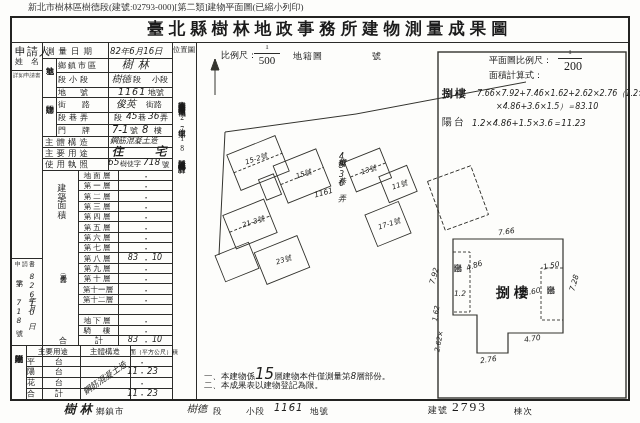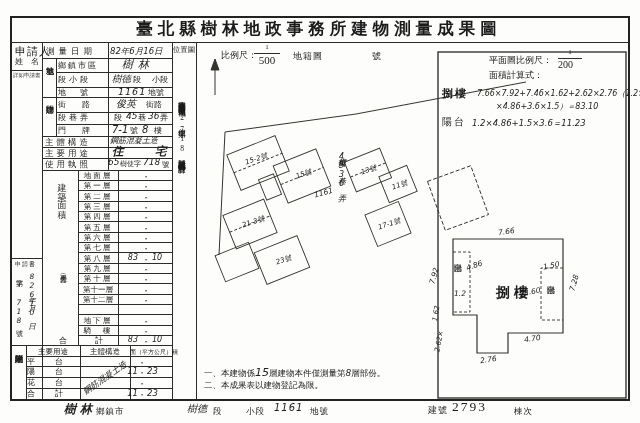--- a/index.html
+++ b/index.html
@@ -5,36 +5,37 @@
   html,body{margin:0;padding:0;background:#e9e9e5;}
   .sheet{position:relative;width:640px;height:423px;background:#fdfdfb;overflow:hidden;
          font-family:"Liberation Serif","DejaVu Serif",serif;color:#1b1b1b;}
   .t{position:absolute;white-space:nowrap;line-height:1;}
   .pr{font-family:"Liberation Serif","DejaVu Serif",serif;}
   .hp{font-family:"DejaVu Sans","Liberation Sans",sans-serif;font-style:italic;color:#21211f;}
   .vt{writing-mode:vertical-rl;text-orientation:upright;}
   .hl,.vl{position:absolute;background:#2b2b29;}
   .hl{height:1px;}.vl{width:1px;}
   .mainbox{position:absolute;left:10px;top:16px;width:616px;height:381px;border:2px solid #232321;}
-  .title{left:10px;top:21px;width:618px;text-align:center;font-size:16.5px;font-weight:700;letter-spacing:5px;}
+  .title{left:10px;top:21px;width:618px;text-align:center;font-size:16.5px;font-weight:700;letter-spacing:5px;padding-left:11px;}
   .fl{left:78px;width:40px;text-align:center;font-size:7.5px;letter-spacing:2px;}
   .fv1{left:114px;width:24px;text-align:right;font-size:8px;}
   .fdot{left:145px;font-size:6px;}
   .fv2{left:152px;font-size:8px;}
   .al{left:27px;width:52px;font-size:8px;letter-spacing:6px;}
   .av1{left:124px;width:14px;text-align:right;font-size:8.5px;}
   .adot{left:141px;font-size:6px;}
   .av2{left:147px;font-size:8.5px;}
   svg{position:absolute;left:196px;top:42px;}
 </style>
 </head>
 <body>
 
 <div class="sheet">
 
+  <span class="t pr" style="left:28px;top:3px;font-size:9px;color:#333">新北市樹林區樹德段(建號:02793-000)[第二類]建物平面圖(已縮小列印)</span>
 
   <div class="mainbox"></div>
   <span class="t title pr">臺北縣樹林地政事務所建物測量成果圖</span>
   <div class="hl" style="left:10px;top:42px;width:618px"></div>
 
   <svg width="432" height="357" viewBox="0 0 432 357">
     <g stroke="#34342f" stroke-width="1" fill="none">
 
       <g>
         <line x1="19" y1="53" x2="19" y2="26"></line>
@@ -255,27 +256,27 @@
   <span class="t pr" style="left:372px;top:52px;font-size:9px">號</span>
   <span class="t hp vt" style="left:337px;top:152px;height:88px;font-size:8px">俊英街45巷36弄</span>
   <span class="t hp" style="left:314px;top:189px;font-size:7.5px;transform:rotate(-15deg)">1161</span>
   <span class="t hp" style="left:245px;top:156px;font-size:7px;transform:rotate(-18deg)">15-2號</span>
   <span class="t hp" style="left:296px;top:171px;font-size:7px;transform:rotate(-18deg)">15號</span>
   <span class="t hp" style="left:361px;top:167px;font-size:7px;transform:rotate(-18deg)">13號</span>
   <span class="t hp" style="left:392px;top:182px;font-size:7px;transform:rotate(-18deg)">11號</span>
   <span class="t hp" style="left:378px;top:221px;font-size:7px;transform:rotate(-18deg)">17-1號</span>
   <span class="t hp" style="left:242px;top:219px;font-size:7px;transform:rotate(-18deg)">21-3號</span>
   <span class="t hp" style="left:276px;top:257px;font-size:7px;transform:rotate(-18deg)">23號</span>
-  <span class="t" style="left:204px;top:367px;font-size:8.5px"><span class="pr">一、本建物係</span><span class="hp" style="font-size:11px">15</span><span class="pr">層建物本件僅測量第</span><span class="hp" style="font-size:9px">8</span><span class="pr">層部份。</span></span>
+  <span class="t" style="left:204px;top:367px;font-size:8.5px"><span class="pr">一、本建物係</span><span class="hp" style="font-size:15px">15</span><span class="pr">層建物本件僅測量第</span><span class="hp" style="font-size:9px">8</span><span class="pr">層部份。</span></span>
   <span class="t pr" style="left:204px;top:381px;font-size:8.5px">二、本成果表以建物登記為限。</span>
 
   <span class="t pr" style="left:489px;top:56px;font-size:9px">平面圖比例尺：</span>
   <span class="t pr" style="left:558px;top:49px;width:24px;text-align:center;font-size:7px">1</span>
   <div class="hl" style="left:558px;top:58px;width:24px"></div>
-  <span class="t pr" style="left:558px;top:60px;width:24px;text-align:left;font-size:10px">200</span>
+  <span class="t pr" style="left:558px;top:60px;width:24px;text-align:right;font-size:12px">200</span>
   <span class="t pr" style="left:489px;top:71px;font-size:9px">面積計算式：</span>
   <span class="t pr" style="left:442px;top:88px;font-size:11px;font-weight:700;letter-spacing:2px">捌樓</span>
   <span class="t hp" style="left:477px;top:90px;font-size:8px">7.66×7.92+7.46×1.62+2.62×2.76（1.2×</span>
   <span class="t hp" style="left:496px;top:103px;font-size:8px">×4.86+3.6×1.5）＝83.10</span>
   <span class="t pr" style="left:442px;top:117px;font-size:10px;letter-spacing:2px">陽台</span>
   <span class="t hp" style="left:472px;top:119px;font-size:8.5px">1.2×4.86+1.5×3.6＝11.23</span>
 
   <span class="t pr" style="left:496px;top:286px;font-size:14px;font-weight:700;letter-spacing:4px">捌樓</span>
   <span class="t pr vt" style="left:454px;top:257px;height:28px;font-size:8.5px">陽台</span>
   <span class="t pr vt" style="left:547px;top:279px;height:28px;font-size:8.5px">陽台</span>

